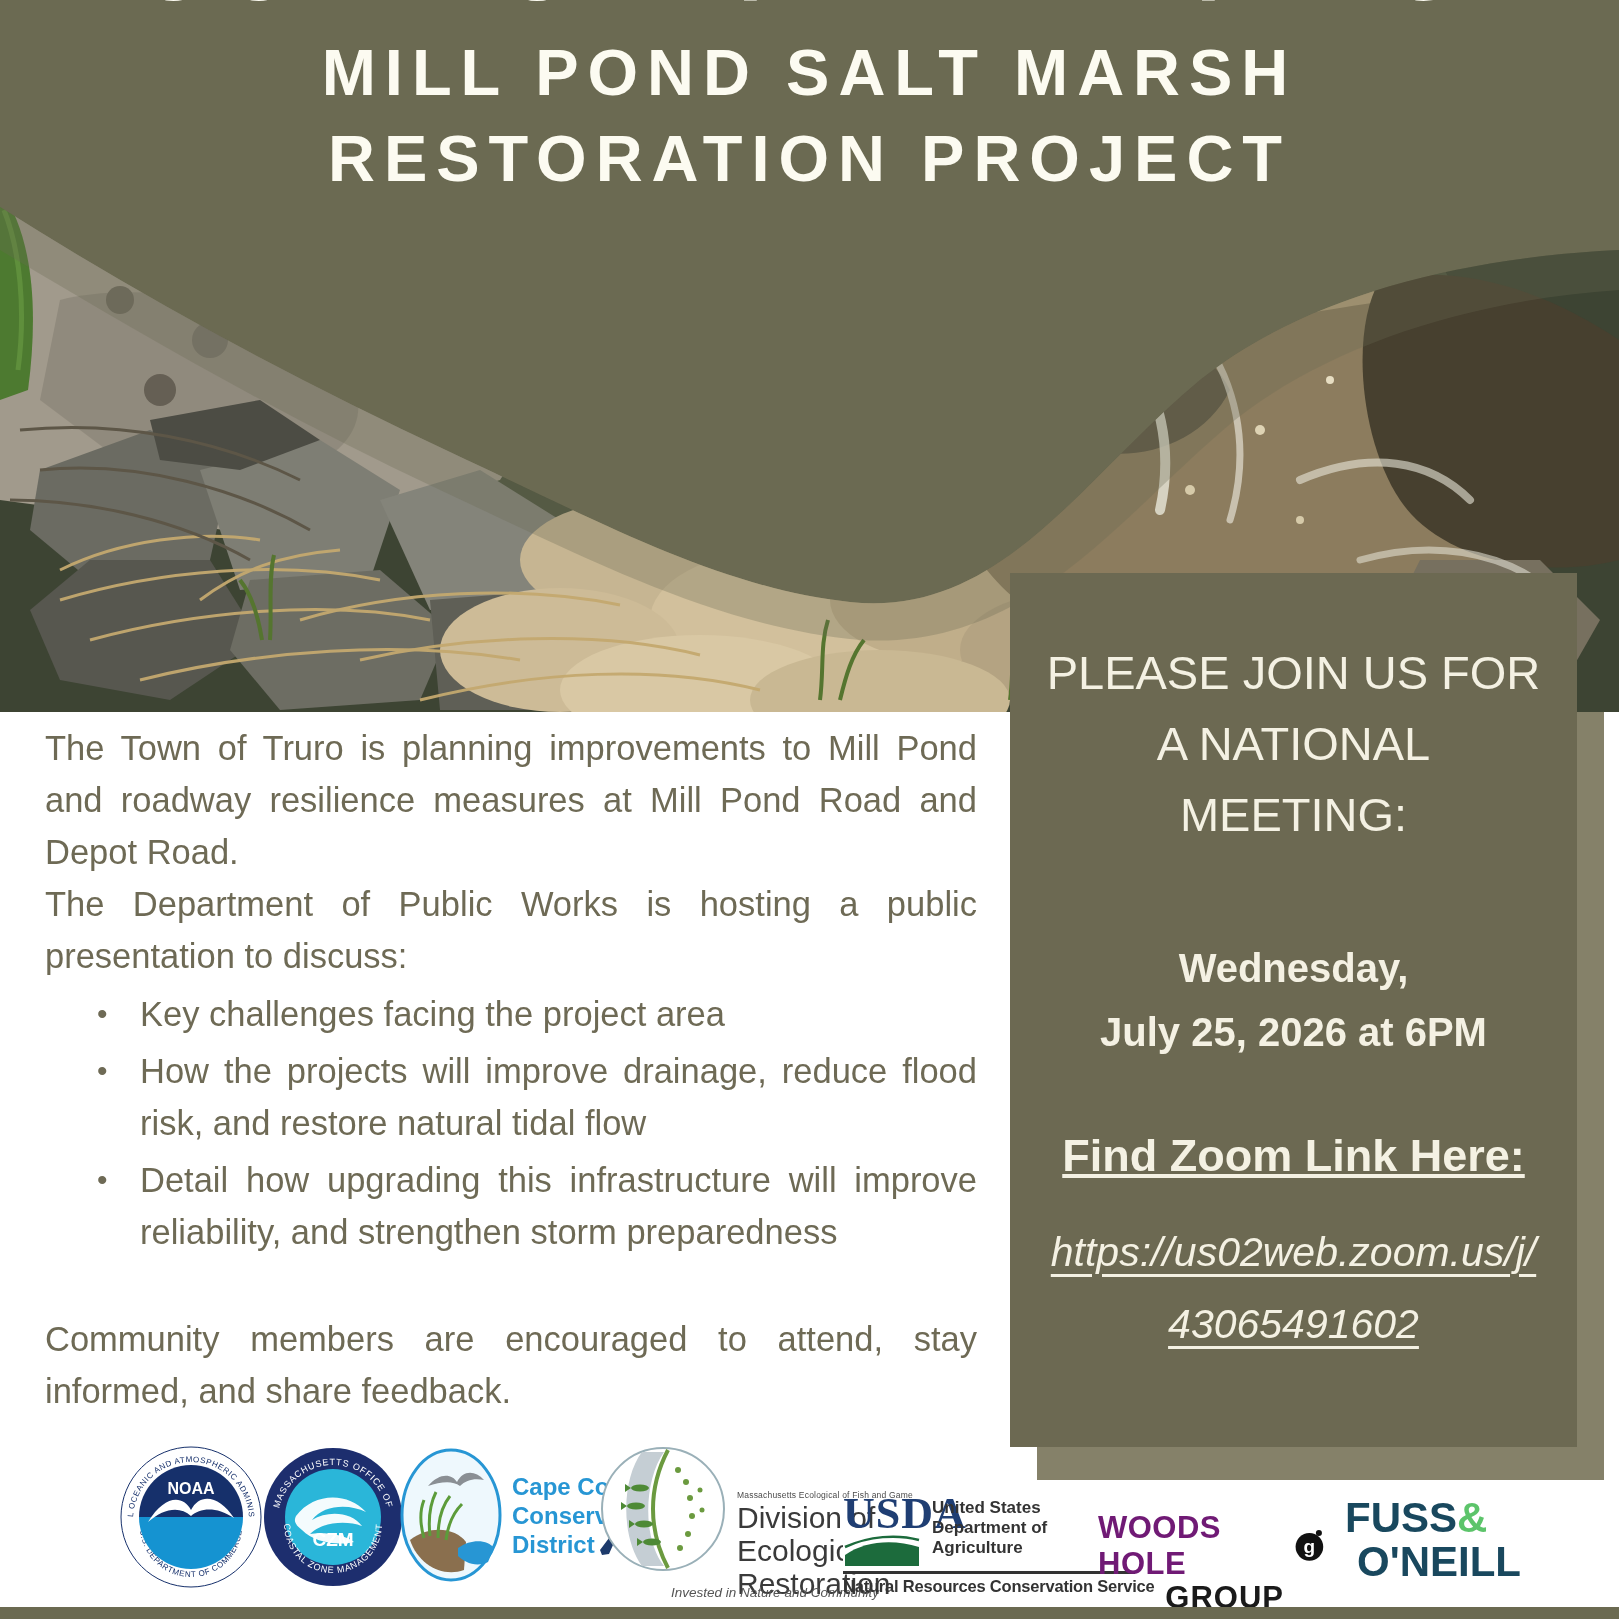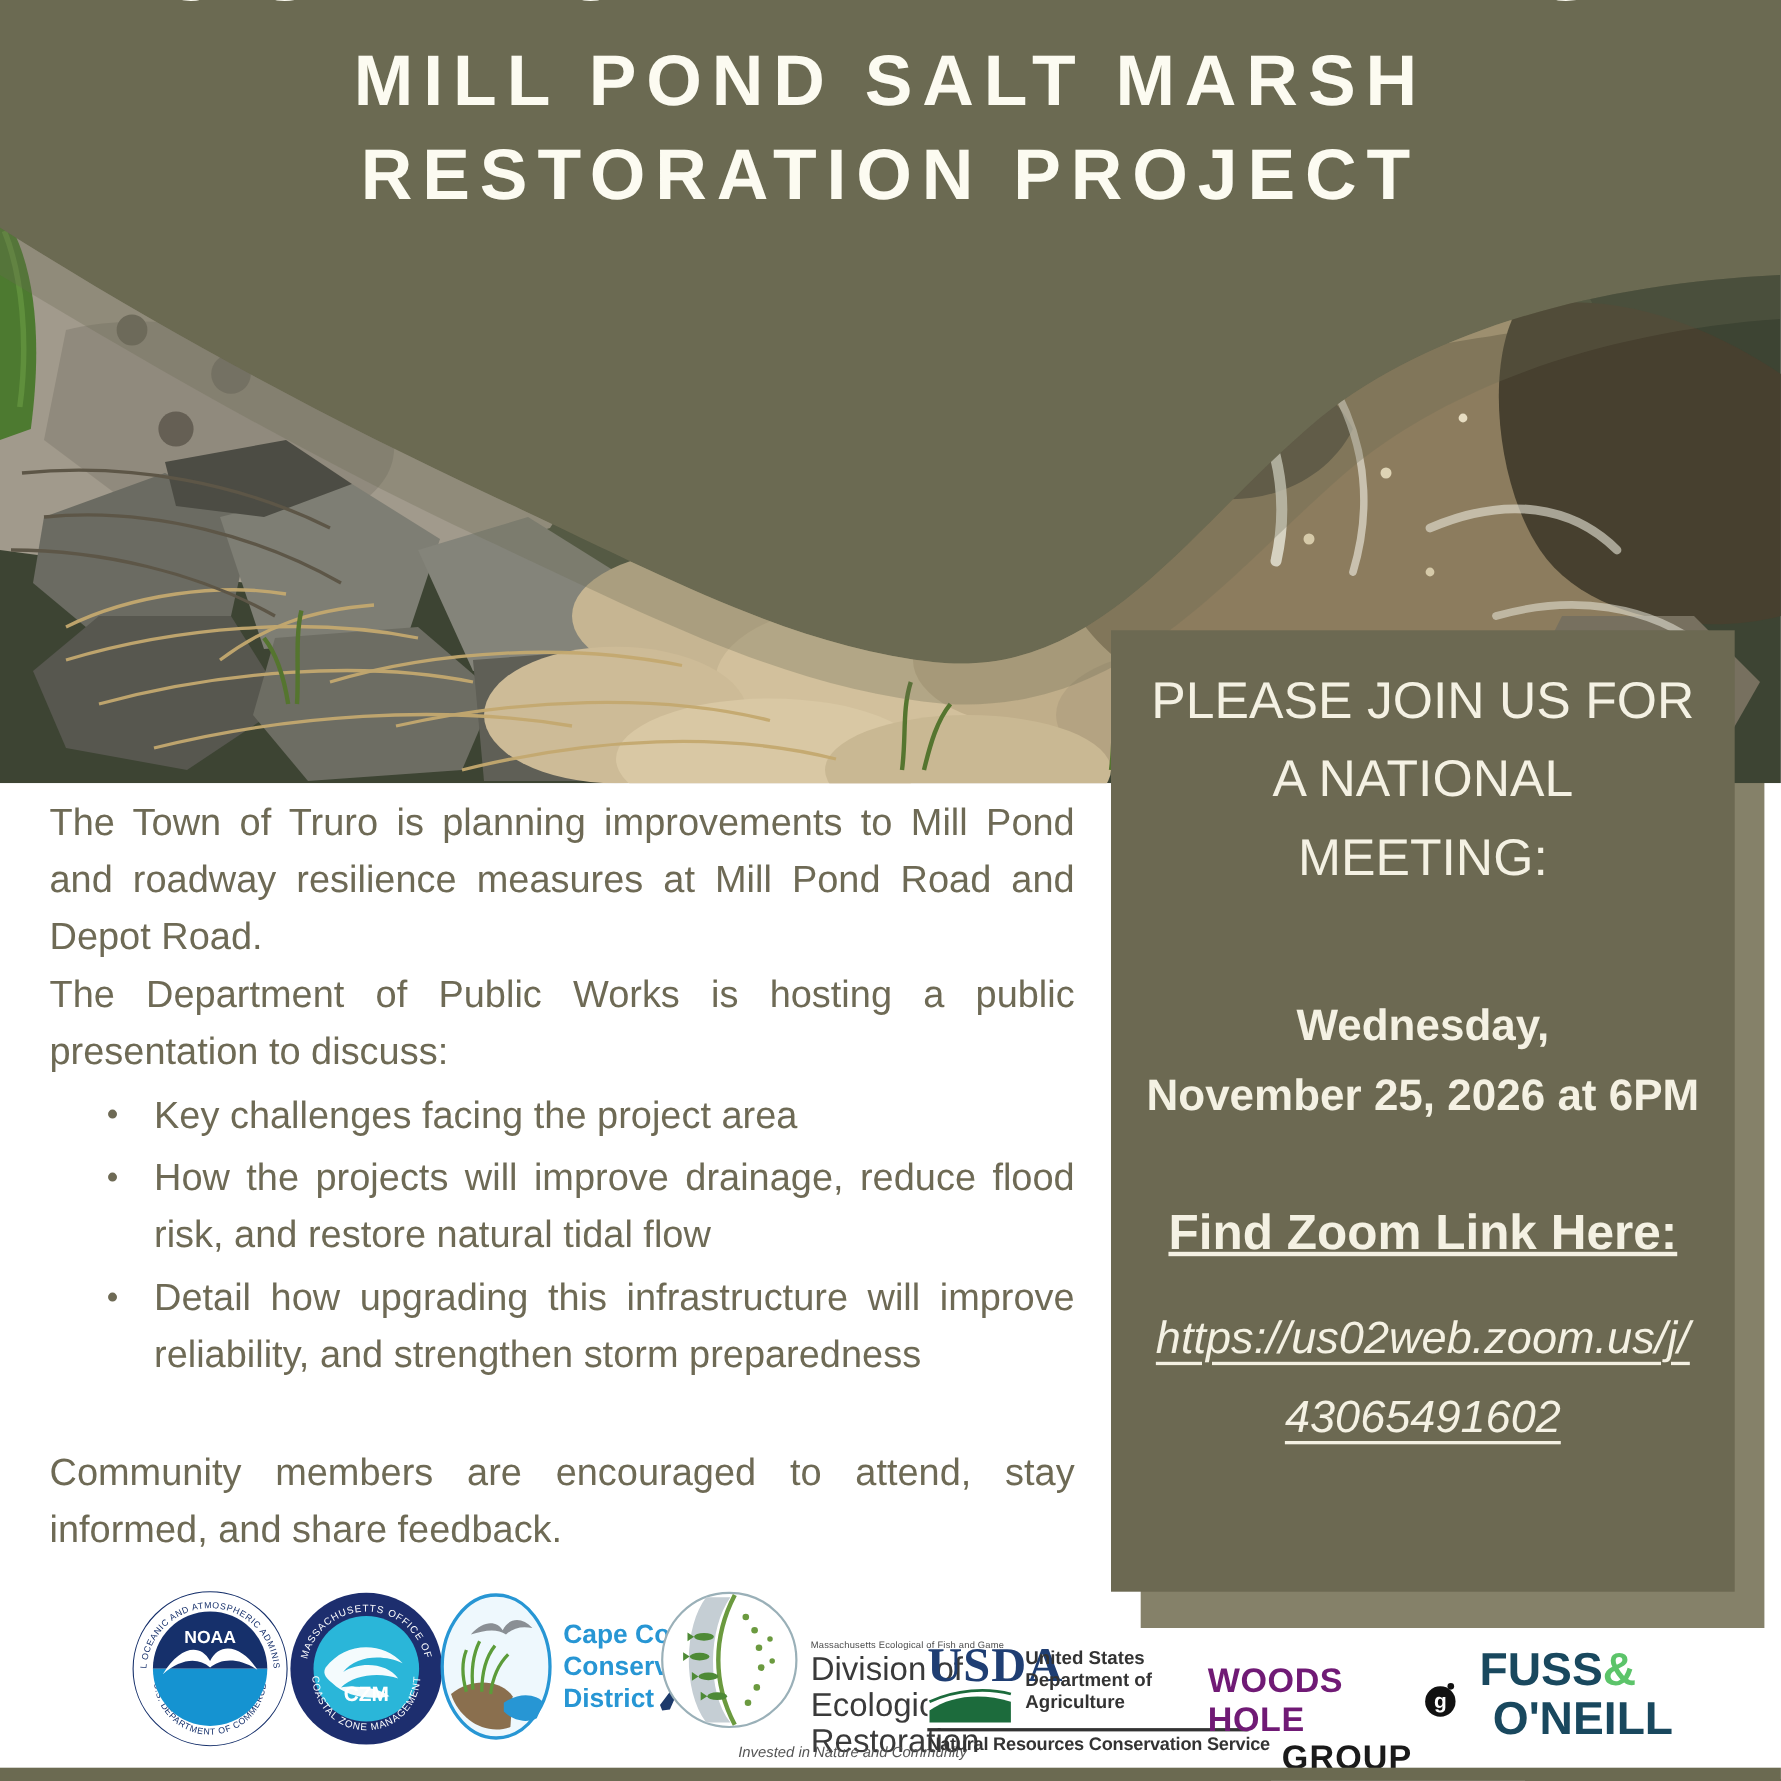--- a/index.html
+++ b/index.html
@@ -24,21 +24,21 @@
   .intro p { font-size:34.5px; line-height:52px; text-align:justify; }
   .intro ul { list-style:none; margin-top:6px; }
   .intro li { position:relative; padding-left:95px; font-size:34.5px; line-height:52px; text-align:justify; margin-bottom:5px; }
   .b-dot { position:absolute; left:52px; top:0; font-size:30px; }
   .closing { margin-top:55px; }
 
   
   .box-shadow { position:absolute; left:1037px; top:600px; width:567px; height:880px; background:#858169; z-index:1; }
   .meeting-box {
     position:absolute; left:1010px; top:573px; width:567px; height:874px;
-    background:#6c6952; color:#f4f1e3; text-align:center; z-index:3; padding-top:28px;
+    background:#6c6952; color:#f4f1e3; text-align:center; z-index:3; padding-top:64px;
   }
   .mb-heading { font-size:47px; font-weight:normal; line-height:71px; }
   .mb-date { margin-top:86px; font-size:40px; font-weight:bold; line-height:64px; }
   .mb-zoom-label { margin-top:66px; font-size:45px; font-weight:bold;text-decoration:underline; }
   .mb-link { margin-top:34px; font-size:41px; font-style:italic; line-height:72px; }
   .mb-link a { color:#f4f1e3; text-decoration:underline; text-decoration-thickness:3px; text-underline-offset:8px; }
 
   
   .footer { position:absolute; left:0; top:1438px; width:1619px; height:170px; z-index:2; }
   .logo { position:absolute; }
@@ -209,21 +209,21 @@
 
   <div class="box-shadow"></div>
   <aside class="meeting-box">
     <div class="mb-heading">
       <div>PLEASE JOIN US FOR</div>
       <div>A NATIONAL</div>
       <div>MEETING:</div>
     </div>
     <div class="mb-date">
       <div>Wednesday,</div>
-      <div>November 25, 2026 at 6PM</div>
+      <div>July 25, 2026 at 6PM</div>
     </div>
     <div class="mb-zoom-label">Find Zoom Link Here:</div>
     <div class="mb-link">
       <a href="#">
         <span>https://us02web.zoom.us/j/</span><br>
         <span>43065491602</span>
       </a>
     </div>
   </aside>
 

